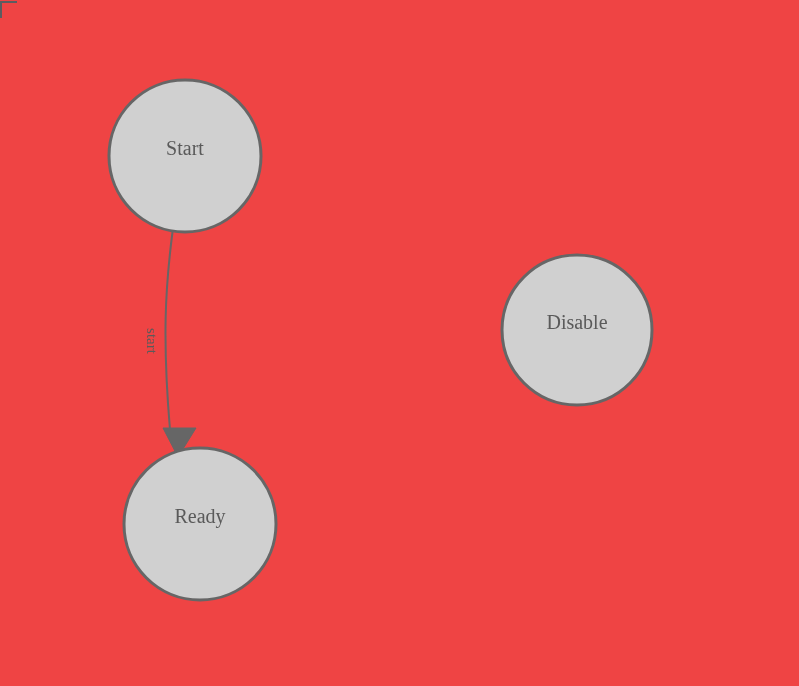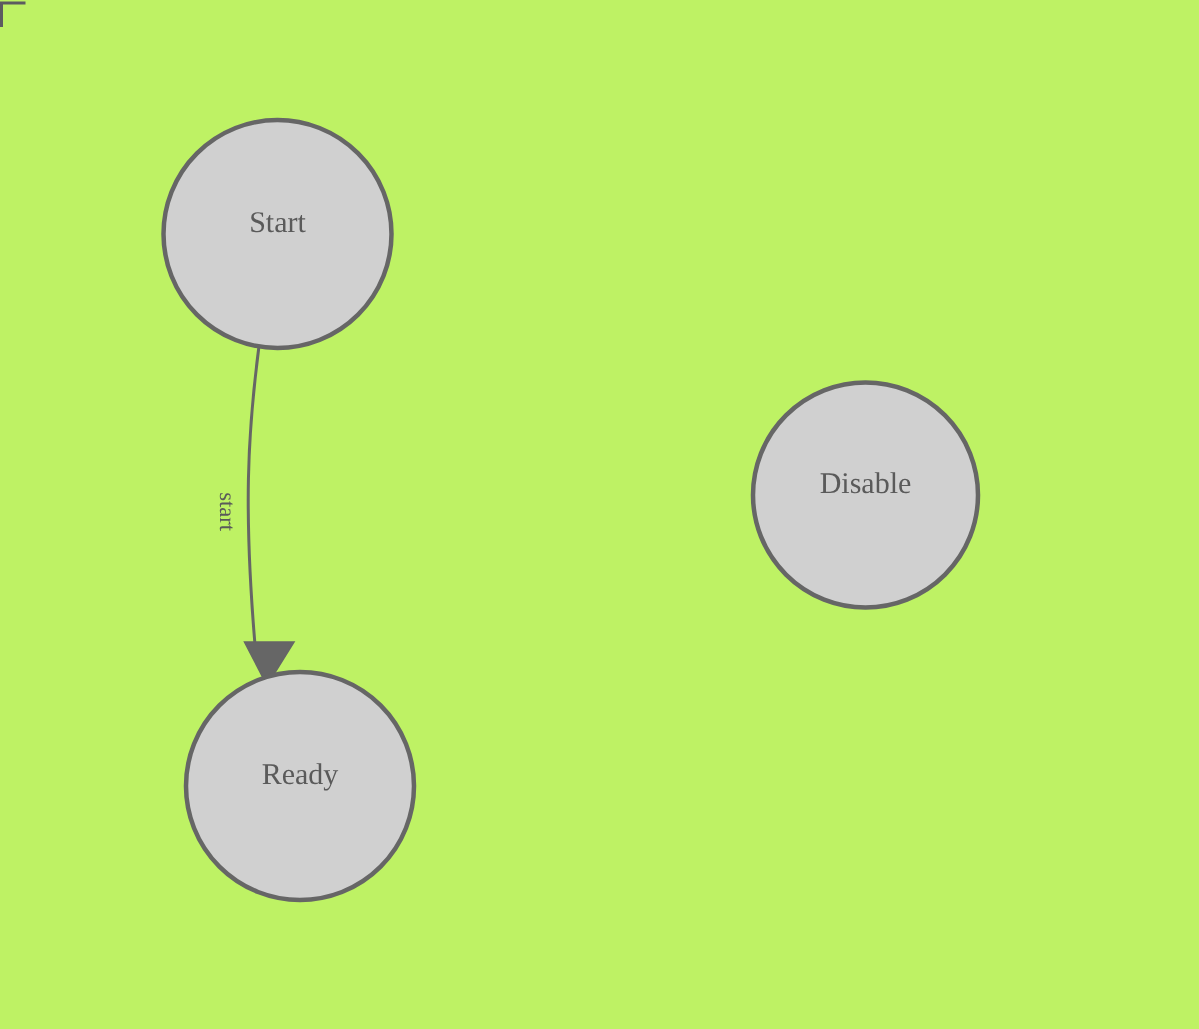--- a/index.html
+++ b/index.html
@@ -8,21 +8,21 @@
     padding: 0;
     background: #ffffff;
   }
   body {
     font-family: "Liberation Serif", "DejaVu Serif", serif;
   }
   #canvas {
     position: relative;
     width: 799px;
     height: 686px;
-    background: #bef264;
+    background: #ef4444;
     overflow: hidden;
   }
   #graph-svg {
     position: absolute;
     top: 0;
     left: 0;
     width: 799px;
     height: 686px;
     display: block;
   }

